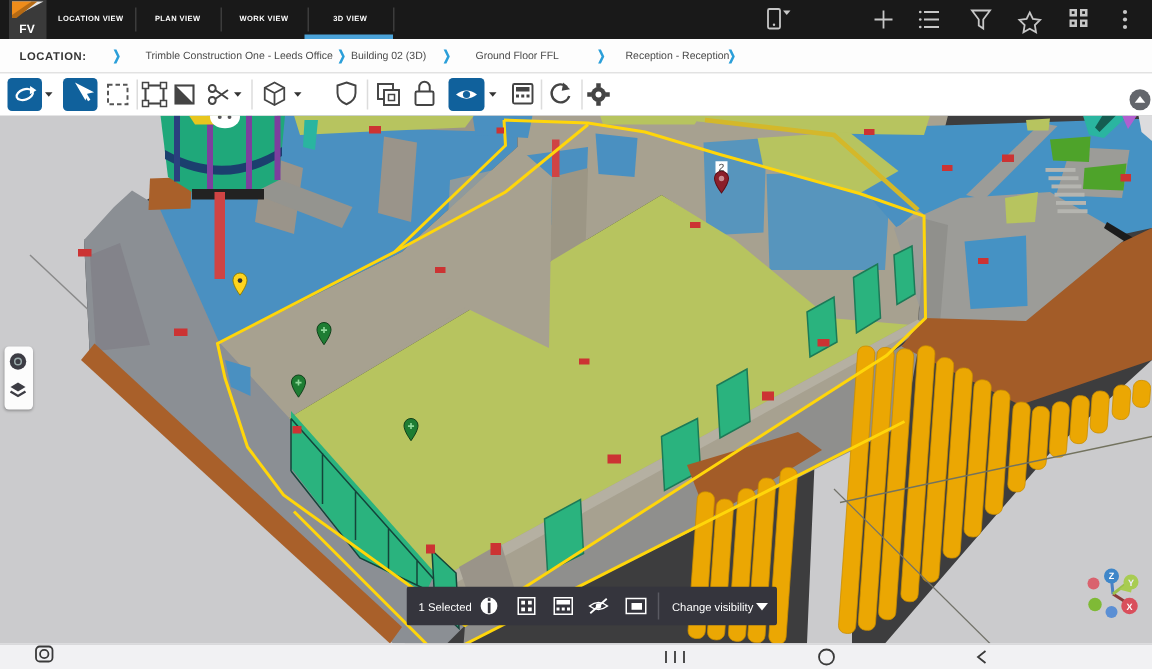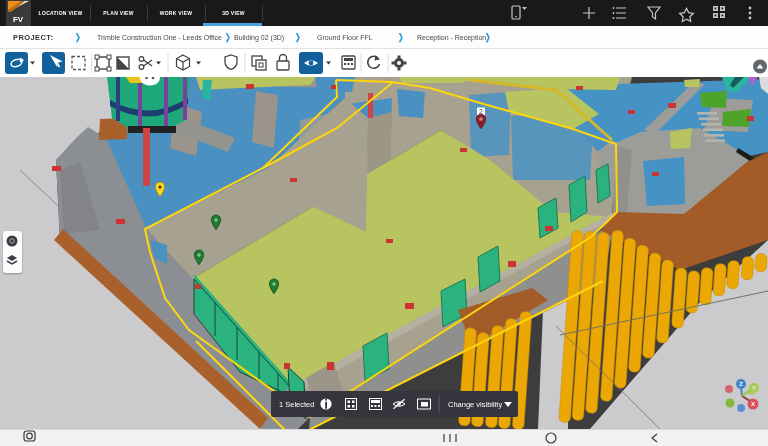--- a/index.html
+++ b/index.html
@@ -270,21 +270,21 @@
       <rect x="221.5" y="7.5" width="1.8" height="1.8" fill="#191919"></rect>
     <rect x="214.5" y="14.5" width="1.8" height="1.8" fill="#191919"></rect>
       <rect x="221.5" y="14.5" width="1.8" height="1.8" fill="#191919"></rect>
     <circle cx="250" cy="8" r="1.4"></circle>
       <circle cx="250" cy="13" r="1.4"></circle>
       <circle cx="250" cy="18" r="1.4"></circle>
   </g>
 </svg>
 
 <div id="crumb" class="abs"></div>
-<div class="bc abs" style="left:13px;font-weight:bold;color:#333;font-size:7.5px;letter-spacing:.4px;">PROJECT:</div>
+<div class="bc abs" style="left:13px;font-weight:bold;color:#333;font-size:7.5px;letter-spacing:.4px;">LOCATION:</div>
 <div class="bc abs chev" style="left:74px;">❯</div>
 <div class="bc abs" style="left:97px;">Trimble Construction One - Leeds Office</div>
 <div class="bc abs chev" style="left:224px;">❯</div>
 <div class="bc abs" style="left:234px;">Building 02 (3D)</div>
 <div class="bc abs chev" style="left:294px;">❯</div>
 <div class="bc abs" style="left:317px;">Ground Floor FFL</div>
 <div class="bc abs chev" style="left:397px;">❯</div>
 <div class="bc abs" style="left:417px;">Reception - Reception</div>
 <div class="bc abs chev" style="left:484px;">❯</div>
 

